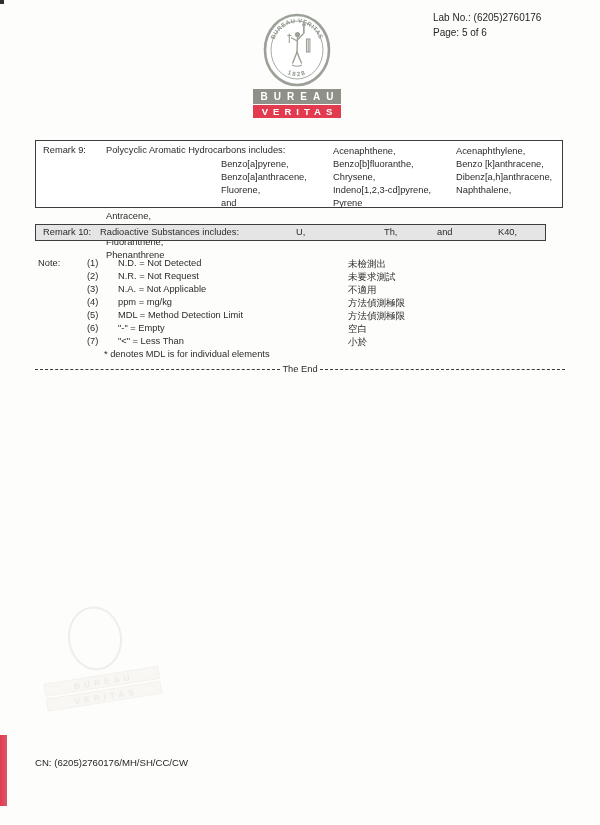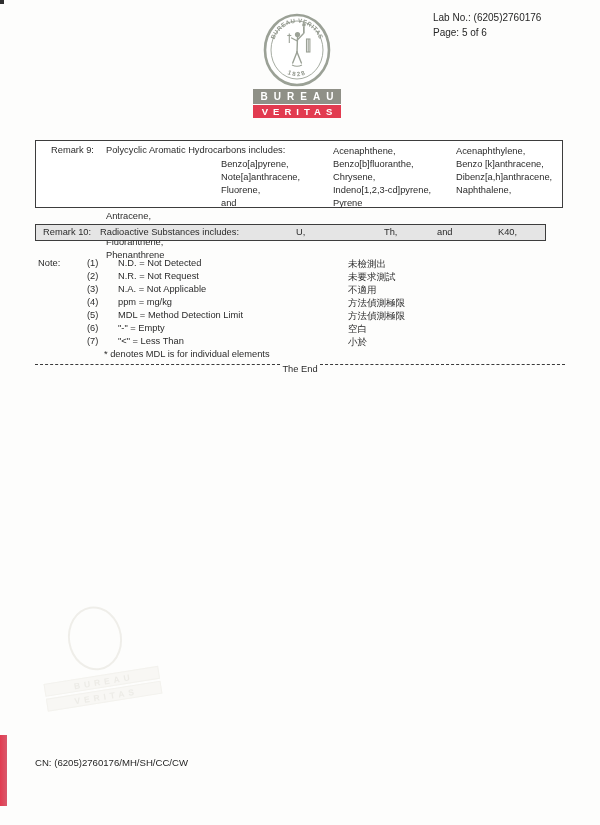--- a/index.html
+++ b/index.html
@@ -20,21 +20,21 @@
   
   .logo { position:absolute; left:253px; top:13px; width:88px; text-align:center; }
   .logo svg { display:block; margin:0 auto; }
   .brand-bar { width:88px; color:#fff; font-weight:bold; text-align:center; overflow:hidden; white-space:nowrap; }
   .brand-bar.bureau { margin-top:2px; height:15px; line-height:15px; font-size:10px; letter-spacing:6px; text-indent:6px; background:var(--brand_gray); }
   .brand-bar.veritas { margin-top:1px; height:13px; line-height:13px; font-size:9.5px; letter-spacing:5px; text-indent:5px; background:var(--brand_red); }
 
   
   .remark9-box { position:absolute; left:35px; top:140px; width:528px; height:68px;
     border:1px solid #3d3d3d; font-size:9.3px; background:#fff; }
-  .remark9-box .r9-label { position:absolute; left:7px; top:4px;margin-left:8px; }
+  .remark9-box .r9-label { position:absolute; left:7px; top:4px; }
   .remark9-box .r9-title { position:absolute; left:70px; top:4px; }
   .r9-col { position:absolute; line-height:13px; white-space:nowrap; }
   .r9-col.c1 { left:70px;  top:25px;margin-top:44px; }
   .r9-col.c2 { left:185px; top:17px; }
   .r9-col.c3 { left:297px; top:4px; }
   .r9-col.c4 { left:420px; top:4px; }
 
   .remark10-box { position:absolute; left:35px; top:224px; width:511px; height:17px;
     border:1px solid #3d3d3d; font-size:9.3px; line-height:15px; background:#e5e5e5; }
   .remark10-box span { position:absolute; white-space:nowrap; }
@@ -49,21 +49,21 @@
   .note-section { position:absolute; left:38px; top:257px; width:530px; font-size:9.3px; }
   .note-label { position:absolute; left:0; top:1px; }
   .note-row { position:relative; height:13px; line-height:13px; white-space:nowrap; }
   .note-row .num { position:absolute; left:49px; }
   .note-row .txt { position:absolute; left:80px; }
   .note-row .zh  { position:absolute; left:310px; font-size:9.5px; }
   .note-footnote { position:relative; height:13px; line-height:13px; padding-left:66px; }
 
   
   .end-line { position:absolute; left:35px; top:364px; width:530px; height:10px;
-    display:flex; align-items:flex-start; font-size:9.3px; color:#2b2b2b; }
+    display:flex; align-items:center; font-size:9.3px; color:#2b2b2b; }
   .end-line .dash { flex:1; border-top:1.2px dashed #3a3a3a; height:0; }
   .end-line .end-label { padding:0 2px; line-height:10px; }
 
   
   .watermark { position:absolute; left:42px; top:606px; width:116px; height:128px;
     transform:rotate(-9deg); opacity:0.55; }
   .wm-oval { width:54px; height:64px; margin:0 auto; border:2px solid #e4e2db; border-radius:50%; }
   .wm-bar { margin-top:5px; height:13px; line-height:13px; text-align:center; font-weight:bold;
     font-size:8.5px; letter-spacing:4px; text-indent:4px; color:#e0ded6; background:#f4f3ef; border:1px solid #eceae3; }
   .wm-bar + .wm-bar { margin-top:2px; }
@@ -125,21 +125,21 @@
     <span class="r9-label">Remark 9:</span>
     <span class="r9-title">Polycyclic Aromatic Hydrocarbons includes:</span>
     <div class="r9-col c1">
       <div>Antracene,</div>
       <div>Benzo[ghi]perylene,</div>
       <div>Fluoranthene,</div>
       <div>Phenanthrene</div>
     </div>
     <div class="r9-col c2">
       <div>Benzo[a]pyrene,</div>
-      <div>Note[a]anthracene,</div>
+      <div>Benzo[a]anthracene,</div>
       <div>Fluorene,</div>
       <div>and</div>
     </div>
     <div class="r9-col c3">
       <div>Acenaphthene,</div>
       <div>Benzo[b]fluoranthe,</div>
       <div>Chrysene,</div>
       <div>Indeno[1,2,3-cd]pyrene,</div>
       <div>Pyrene</div>
     </div>

